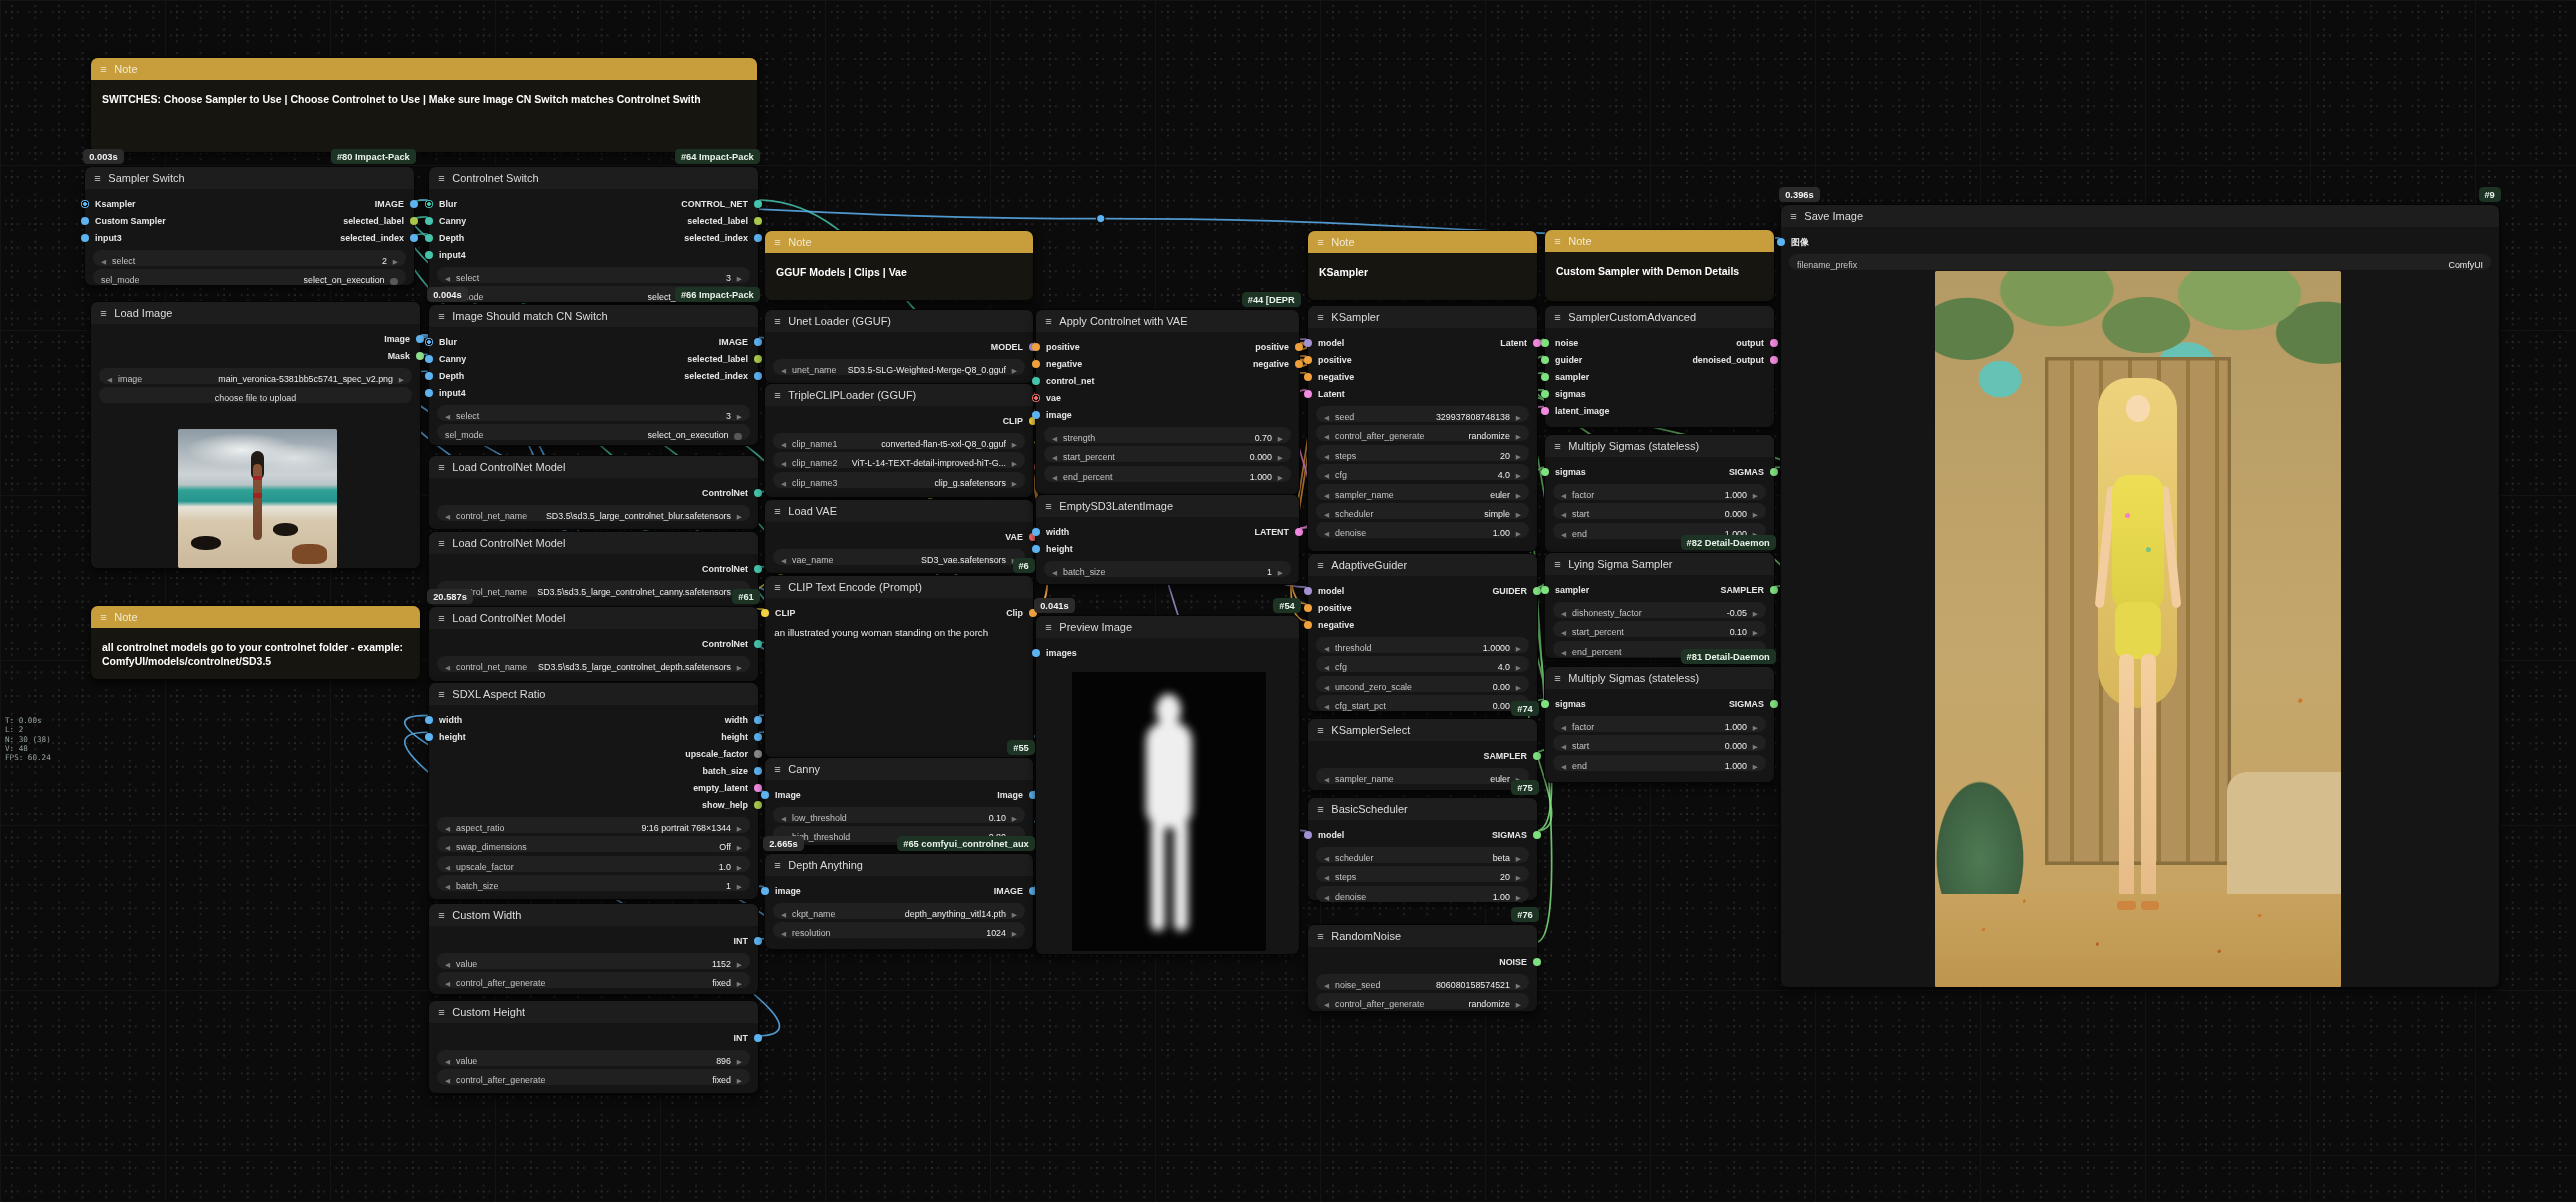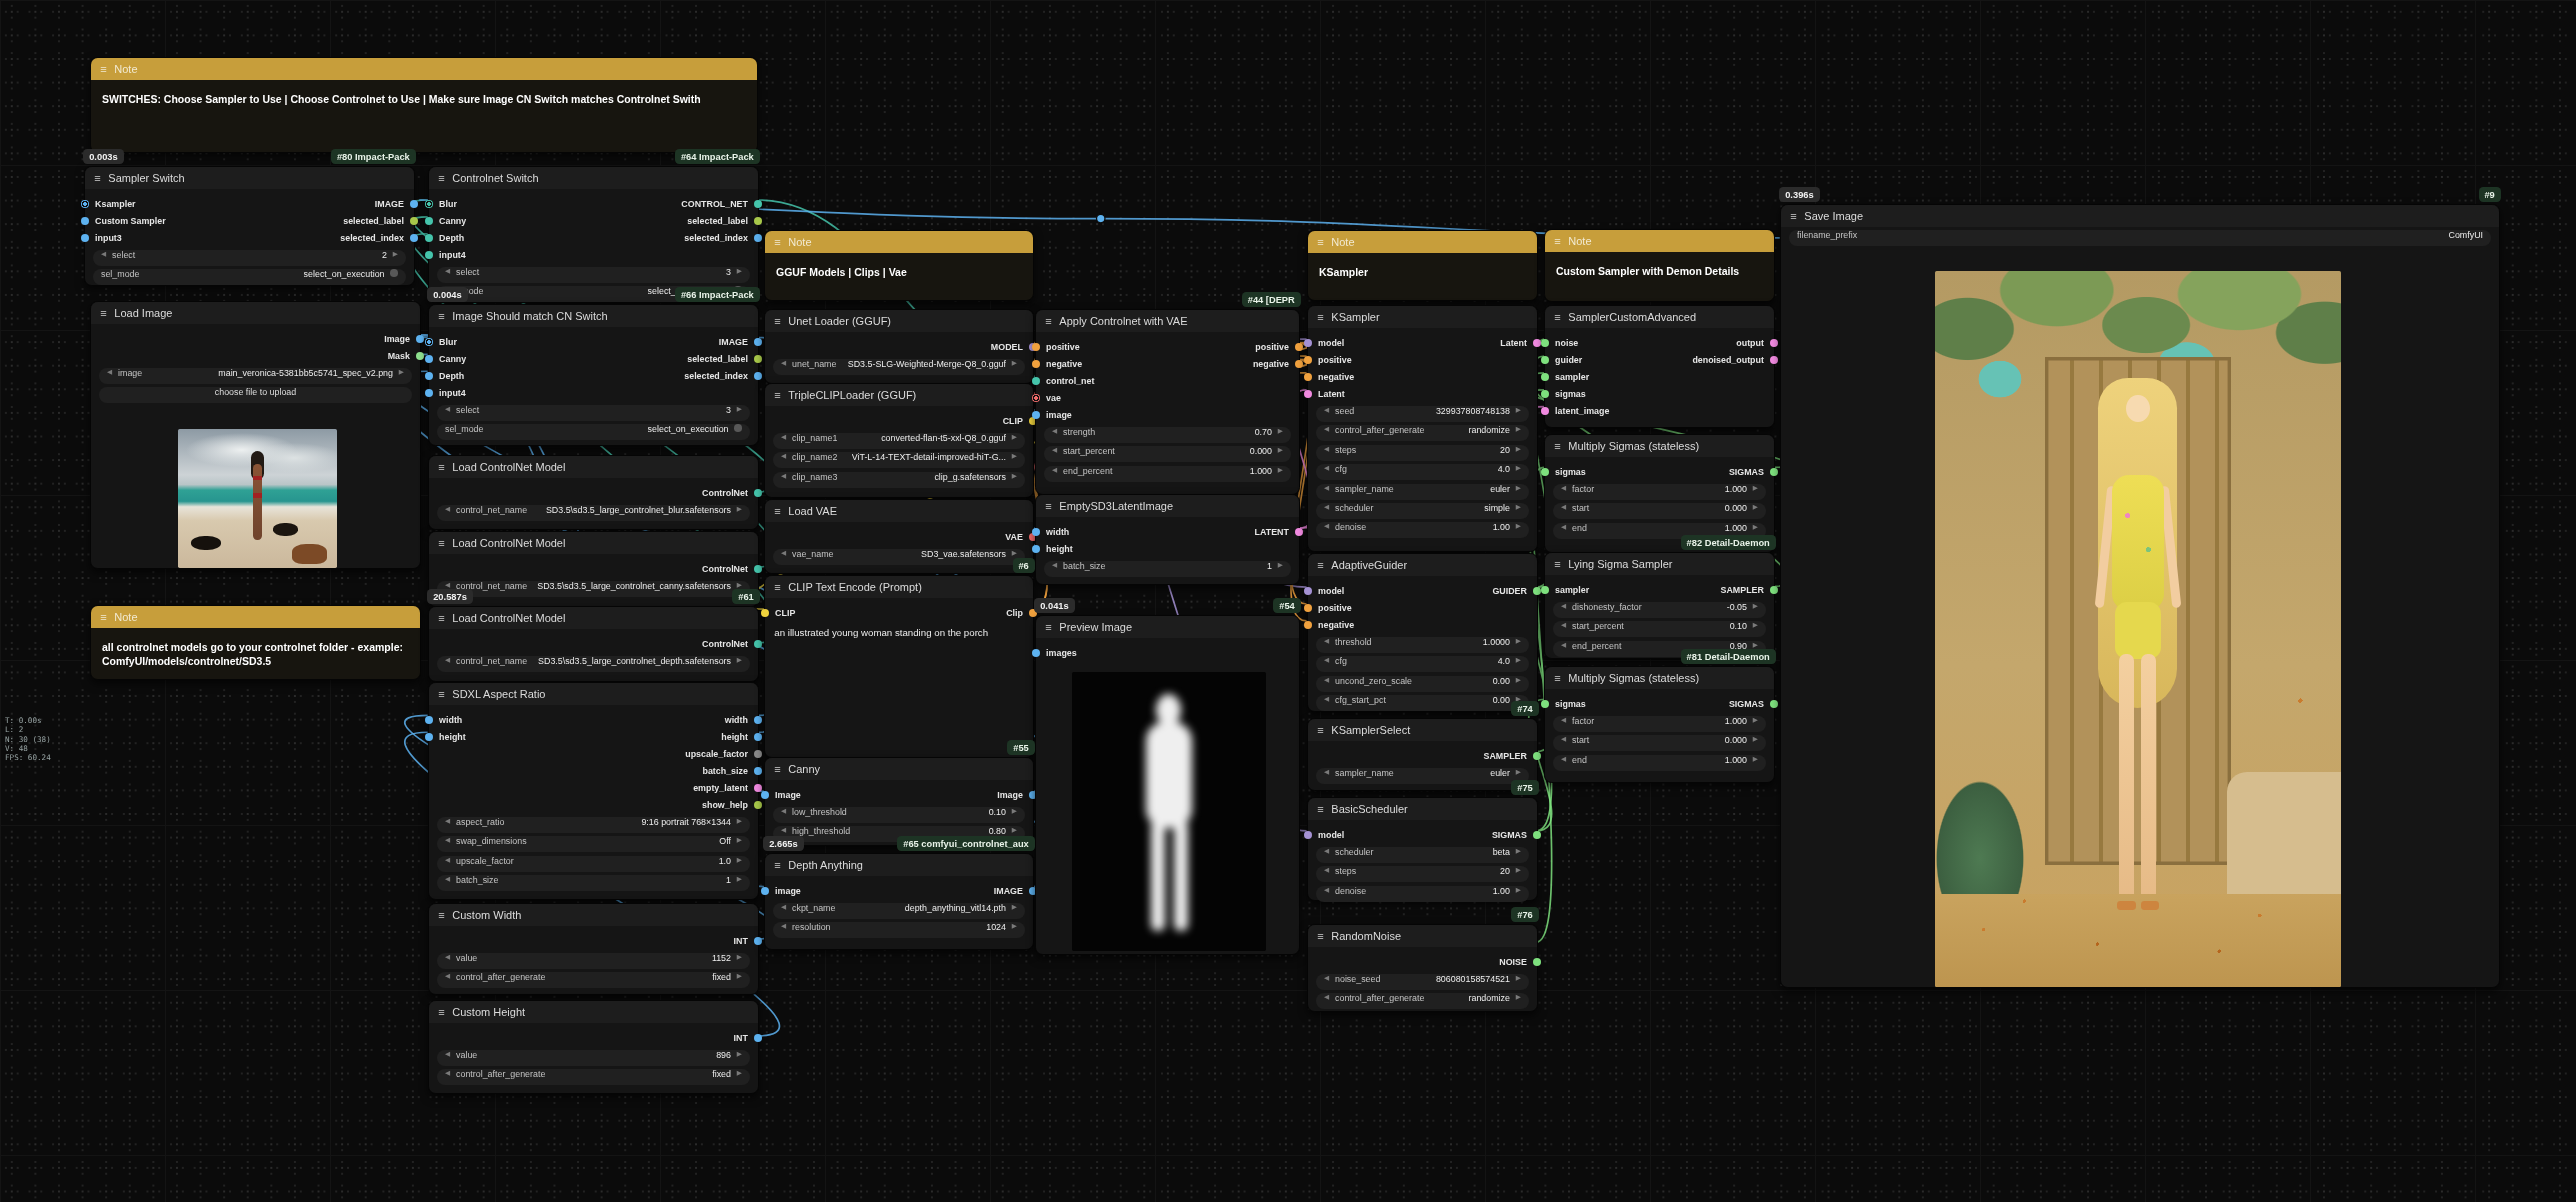--- a/index.html
+++ b/index.html
@@ -30,21 +30,21 @@
   .note .hamb{color:#f2ead2}
   .notebody{padding:11.8px 11px;font-size:10.5px;font-weight:700;color:#fff;line-height:1.35}
   .slots{padding-top:6.7px}
   .slotrow{height:17px;position:relative}
   .inp,.outp{position:absolute;top:0;height:17px;display:flex;align-items:center;gap:5.9px}
   .inp{left:-4.2px}
   .outp{right:-4.2px;flex-direction:row}
   .dot{width:8.4px;height:8.4px;border-radius:50%;flex:0 0 auto}
   .slabel{font-size:8.9px;font-weight:700;color:#e6e6e6;white-space:nowrap}
   .widget{height:16px;margin:3.4px 8.4px 0;background:#202020;border-radius:8.4px;display:flex;
-        align-items:flex-start;padding:0 7.6px;font-size:8.9px;color:#c4c4c4;gap:5.9px;overflow:hidden}
+        align-items:flex-end;padding:0 7.6px;font-size:8.9px;color:#c4c4c4;gap:5.9px;overflow:hidden}
   .warr{color:#7a7a7a;font-size:6.7px;flex:0 0 auto}
   .wlabel{white-space:nowrap}
   .wvalue{margin-left:auto;color:#ededed;white-space:nowrap;overflow:hidden;text-overflow:ellipsis;max-width:72%}
   .toggle-dot{width:7.6px;height:7.6px;border-radius:50%;background:#585858;flex:0 0 auto}
   .button-widget{justify-content:center;color:#dedede}
   .prompt-text{margin:5px 9.3px;font-size:9.7px;font-weight:400;color:#ececec}
   .badge{position:absolute;top:-17.7px;height:15px;display:flex;align-items:center;padding:0 5.9px;
         border-radius:4.2px;font-size:9.3px;font-weight:700;z-index:5;white-space:nowrap}
   .badge.time{left:-1.7px;background:#2b2b2b;color:#f2f2f2}
   .badge.tag{right:-1.7px;background:#1d3424;color:#e9f3e9}
@@ -1223,20 +1223,28 @@
         <span class="warr">▶</span>
       </div>
     </div>
     <div class="node" style="left: 1780px; top: 204px; width: 718px; height: 782px;">
       <div class="badge time">0.396s</div>
       <div class="badge tag">#9</div>
       <div class="titlebar">
         <span class="hamb">≡</span>
         <span class="ttl">Save Image</span>
       </div>
+      <div class="slots">
+        <div class="slotrow">
+          <div class="inp">
+            <span class="dot" style="background: rgb(93, 178, 240);"></span>
+            <span class="slabel">图像</span>
+          </div>
+        </div>
+      </div>
       <div class="widget">
         <span class="wlabel">filename_prefix</span>
         <span class="wvalue">ComfyUI</span>
       </div>
       <div class="pv pv-illu" style="left: 154px; top: 66px; width: 406px; height: 716px;">
         <div class="i-foliage"></div>
         <div class="i-door"></div>
         <div class="i-plant"></div>
         <div class="i-couch"></div>
         <div class="i-hair"></div>

